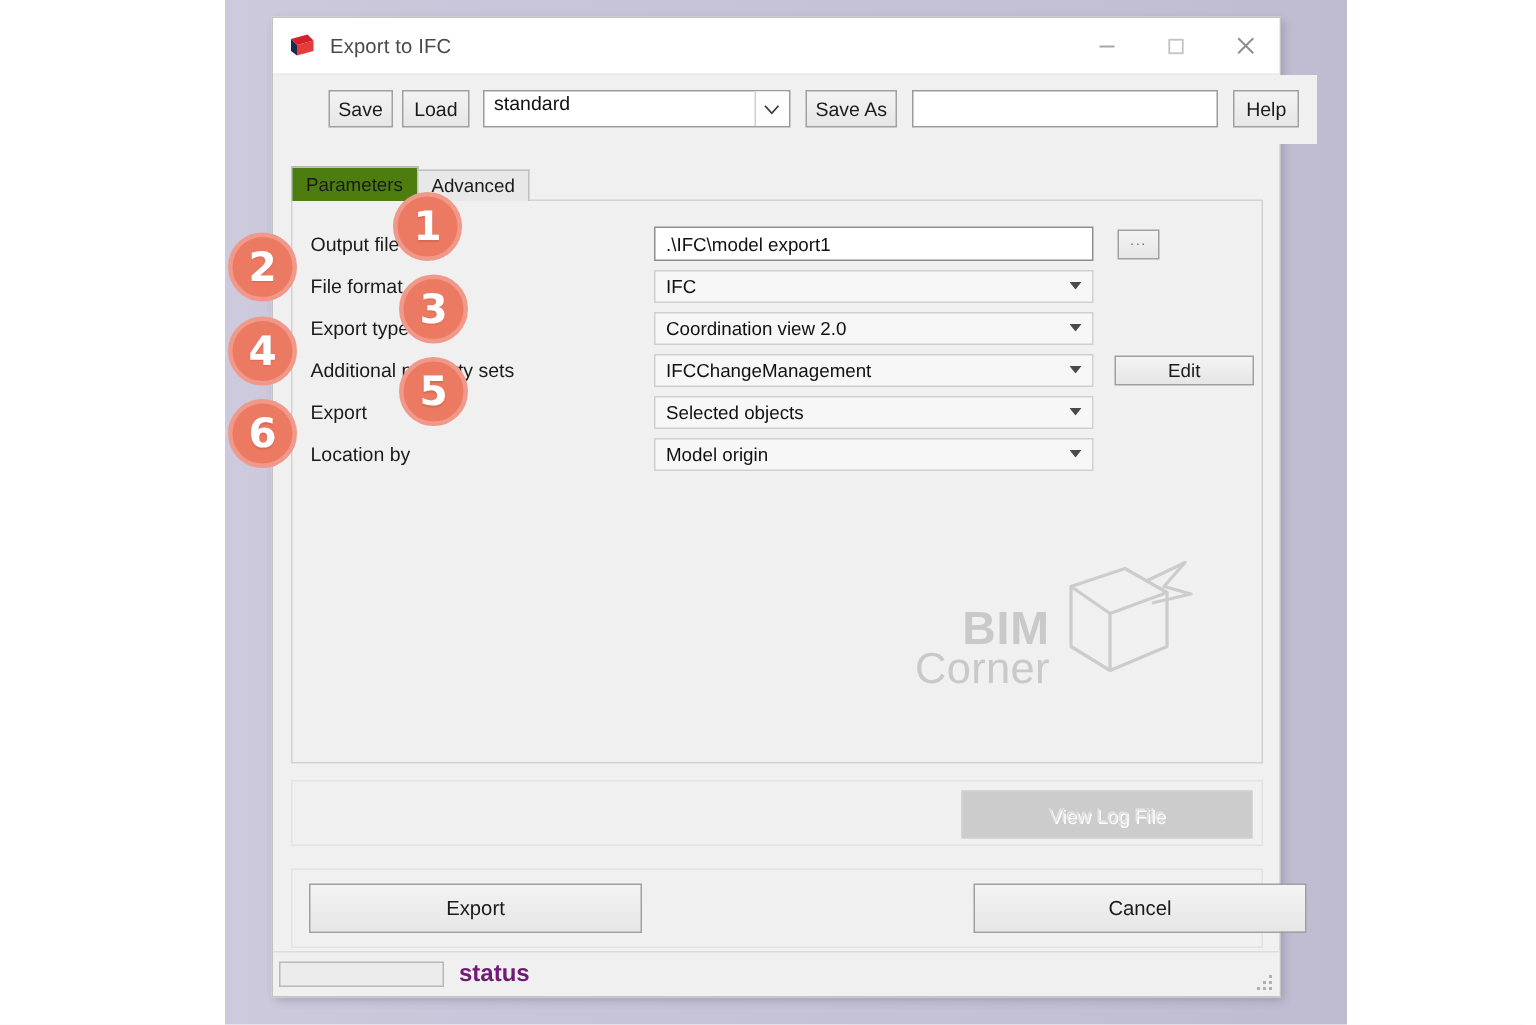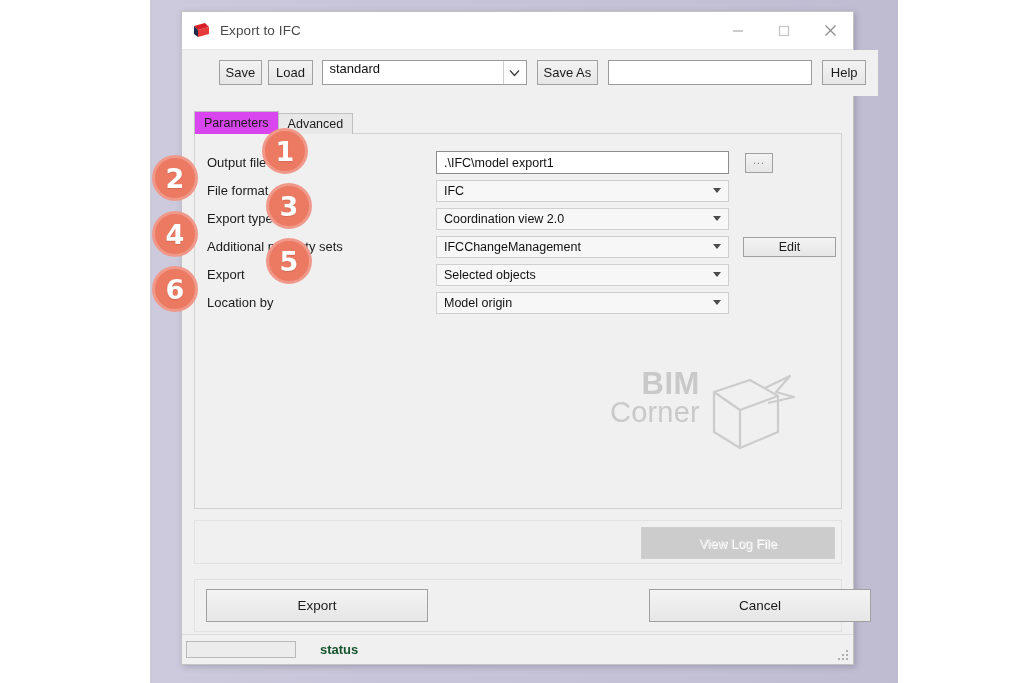--- a/index.html
+++ b/index.html
@@ -156,21 +156,21 @@
     color: #1b1b1b;
     display: flex;
     align-items: center;
     box-sizing: border-box;
     border: 1px solid #c0c0c0;
     border-bottom: none;
     background: #e8e8e8;
     margin-right: -1px;
   }
   .tab.active {
-    background: #d946ef;
+    background: #4d7c0f;
     height: 23px;
     border-color: #c0c0c0;
   }
 
   
   .panel {
     position: absolute;
     left: 12px;
     top: 121px;
     width: 648px;
@@ -251,21 +251,21 @@
   }
 
   
   .watermark {
     position: absolute;
     left: 415px;
     top: 236px;
     width: 200px;
     height: 90px;
     display: flex;
-    align-items: flex-start;
+    align-items: flex-end;
   }
   .wm-text {
     display: flex;
     flex-direction: column;
     align-items: flex-end;
     line-height: 0.92;
     margin-right: 6px;
   }
   .wm-bim {
     font-size: 31px;
@@ -342,23 +342,23 @@
   }
   .status-box {
     width: 110px;
     height: 17px;
     margin-left: 4px;
     background: #ececec;
     border: 1px solid #b9b9b9;
     box-sizing: border-box;
   }
   .status-text {
-    margin-left: 24px;
-    font-size: 13px;
-    color: #14532d;
+    margin-left: 10px;
+    font-size: 16px;
+    color: #701a75;
     font-weight: bold;
   }
   .grip {
     position: absolute;
     right: 5px;
     bottom: 4px;
     width: 12px;
     height: 12px;
   }
   .grip i {

